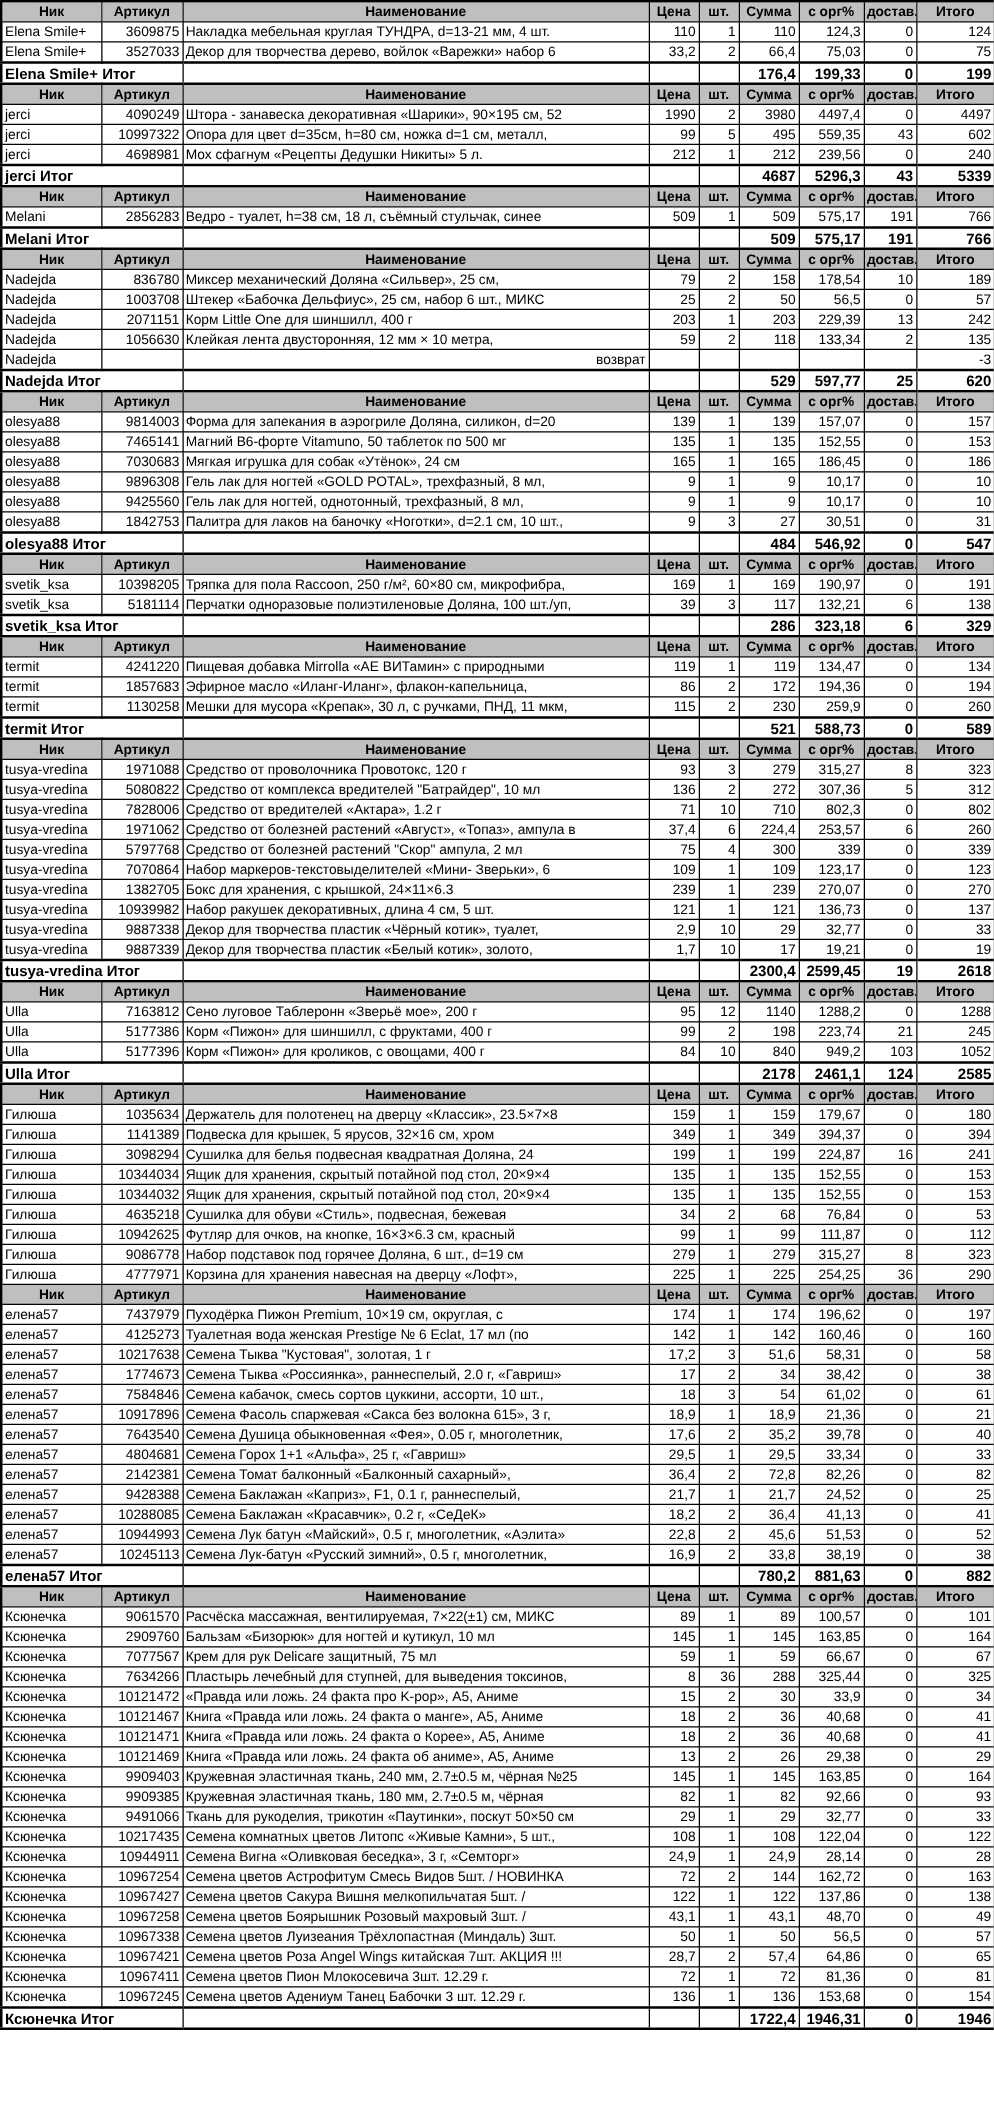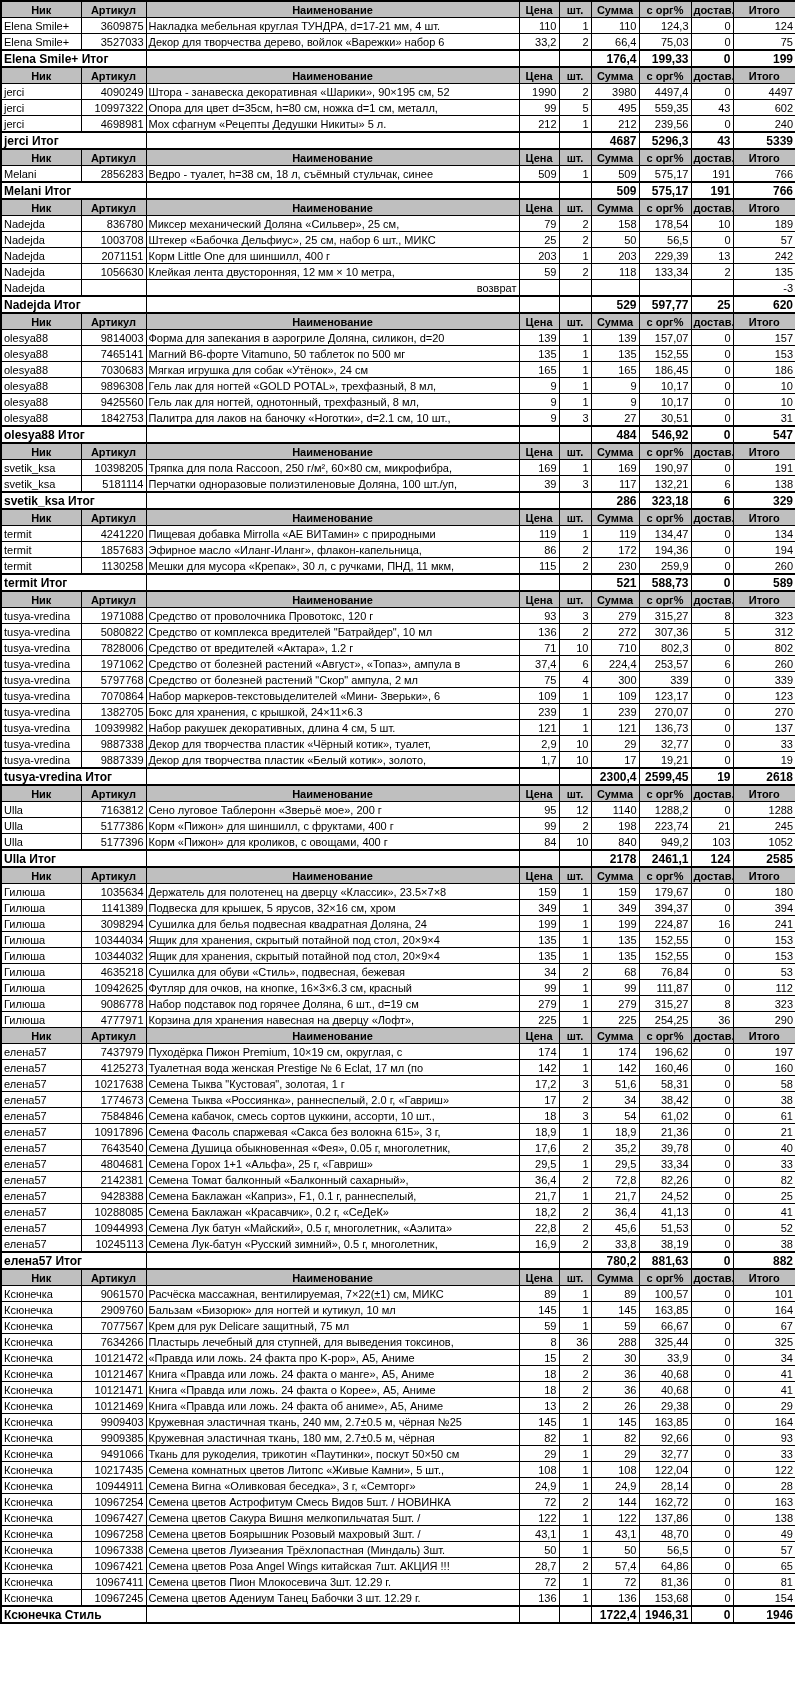--- a/index.html
+++ b/index.html
@@ -41,21 +41,21 @@
           <td class="">Цена</td>
           <td class="">шт.</td>
           <td class="">Сумма</td>
           <td class="">с орг%</td>
           <td class="">достав.</td>
           <td class="">Итого</td>
         </tr>
         <tr>
           <td class="l">Elena Smile+</td>
           <td class="r">3609875</td>
-          <td class="l">Накладка мебельная круглая ТУНДРА, d=17-21 мм, 4 шт.</td>
+          <td class="l">Накладка мебельная круглая ТУНДРА, d=13-21 мм, 4 шт.</td>
           <td class="r">110</td>
           <td class="r">1</td>
           <td class="r">110</td>
           <td class="r">124,3</td>
           <td class="r">0</td>
           <td class="r">124</td>
         </tr>
         <tr>
           <td class="l">Elena Smile+</td>
           <td class="r">3527033</td>
@@ -1107,21 +1107,21 @@
           <td class="r">10967245</td>
           <td class="l">Семена цветов Адениум Танец Бабочки 3 шт. 12.29 г.</td>
           <td class="r">136</td>
           <td class="r">1</td>
           <td class="r">136</td>
           <td class="r">153,68</td>
           <td class="r">0</td>
           <td class="r">154</td>
         </tr>
         <tr class="itog">
-          <td class="l" colspan="2">Ксюнечка Стиль</td>
+          <td class="l" colspan="2">Ксюнечка Итог</td>
           <td class="l"></td>
           <td class="r"></td>
           <td class="r"></td>
           <td class="r">1722,4</td>
           <td class="r">1946,31</td>
           <td class="r">0</td>
           <td class="r">1946</td>
         </tr>
       </tbody>
   </table>

